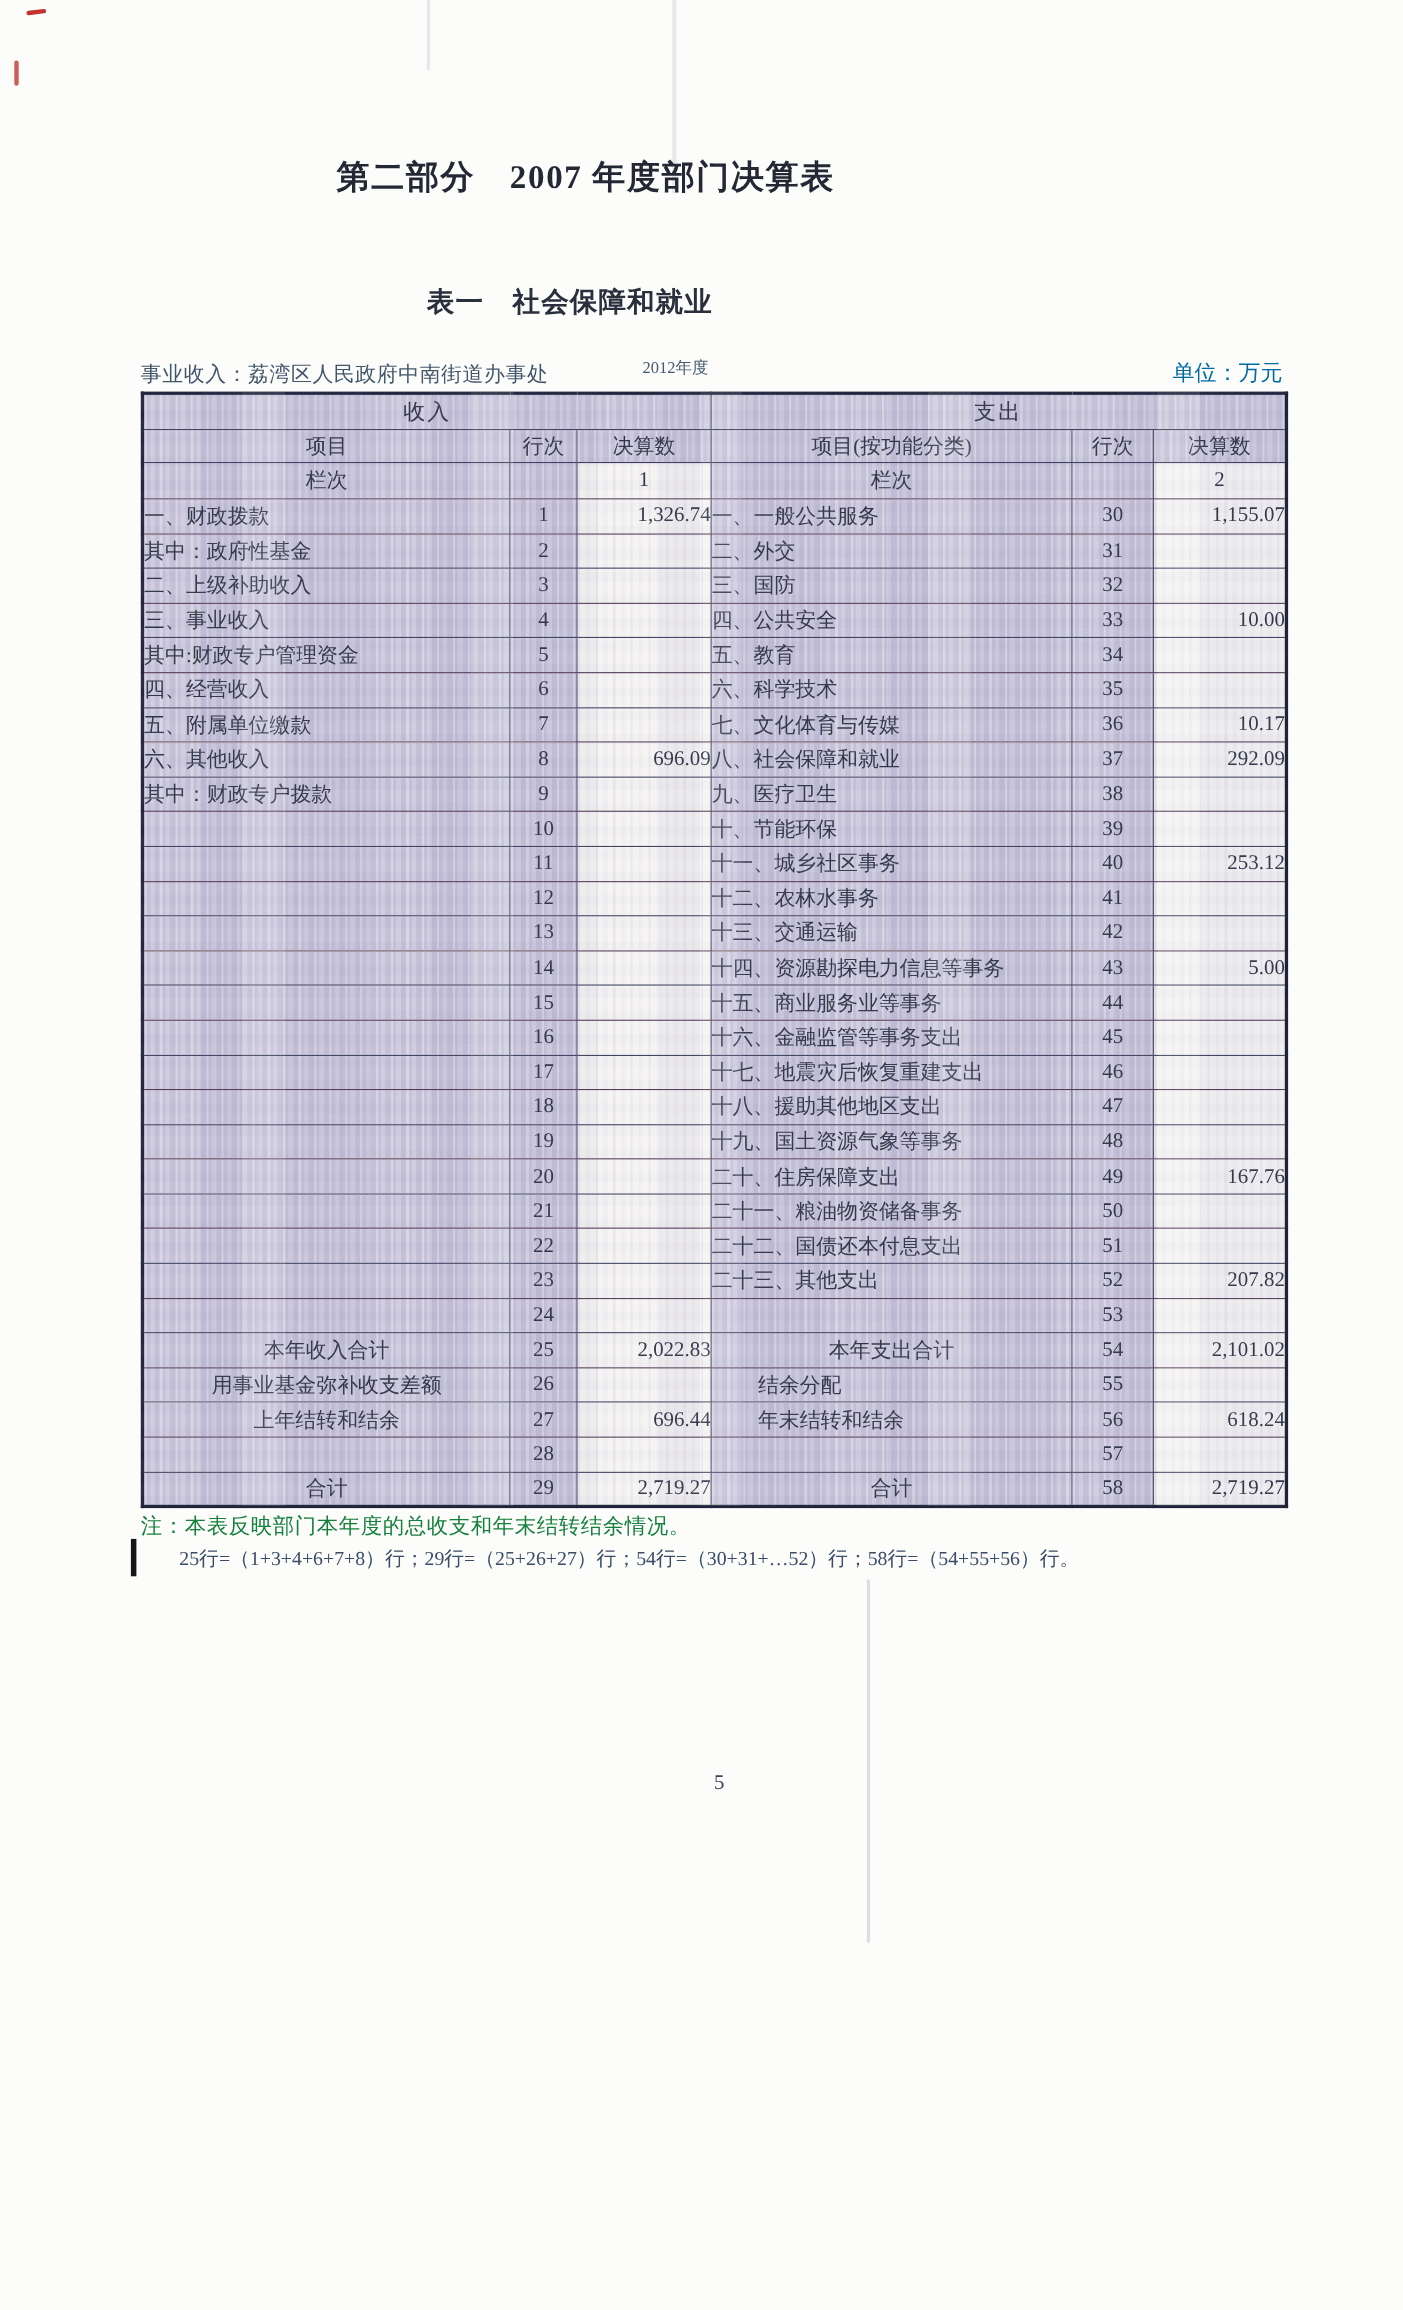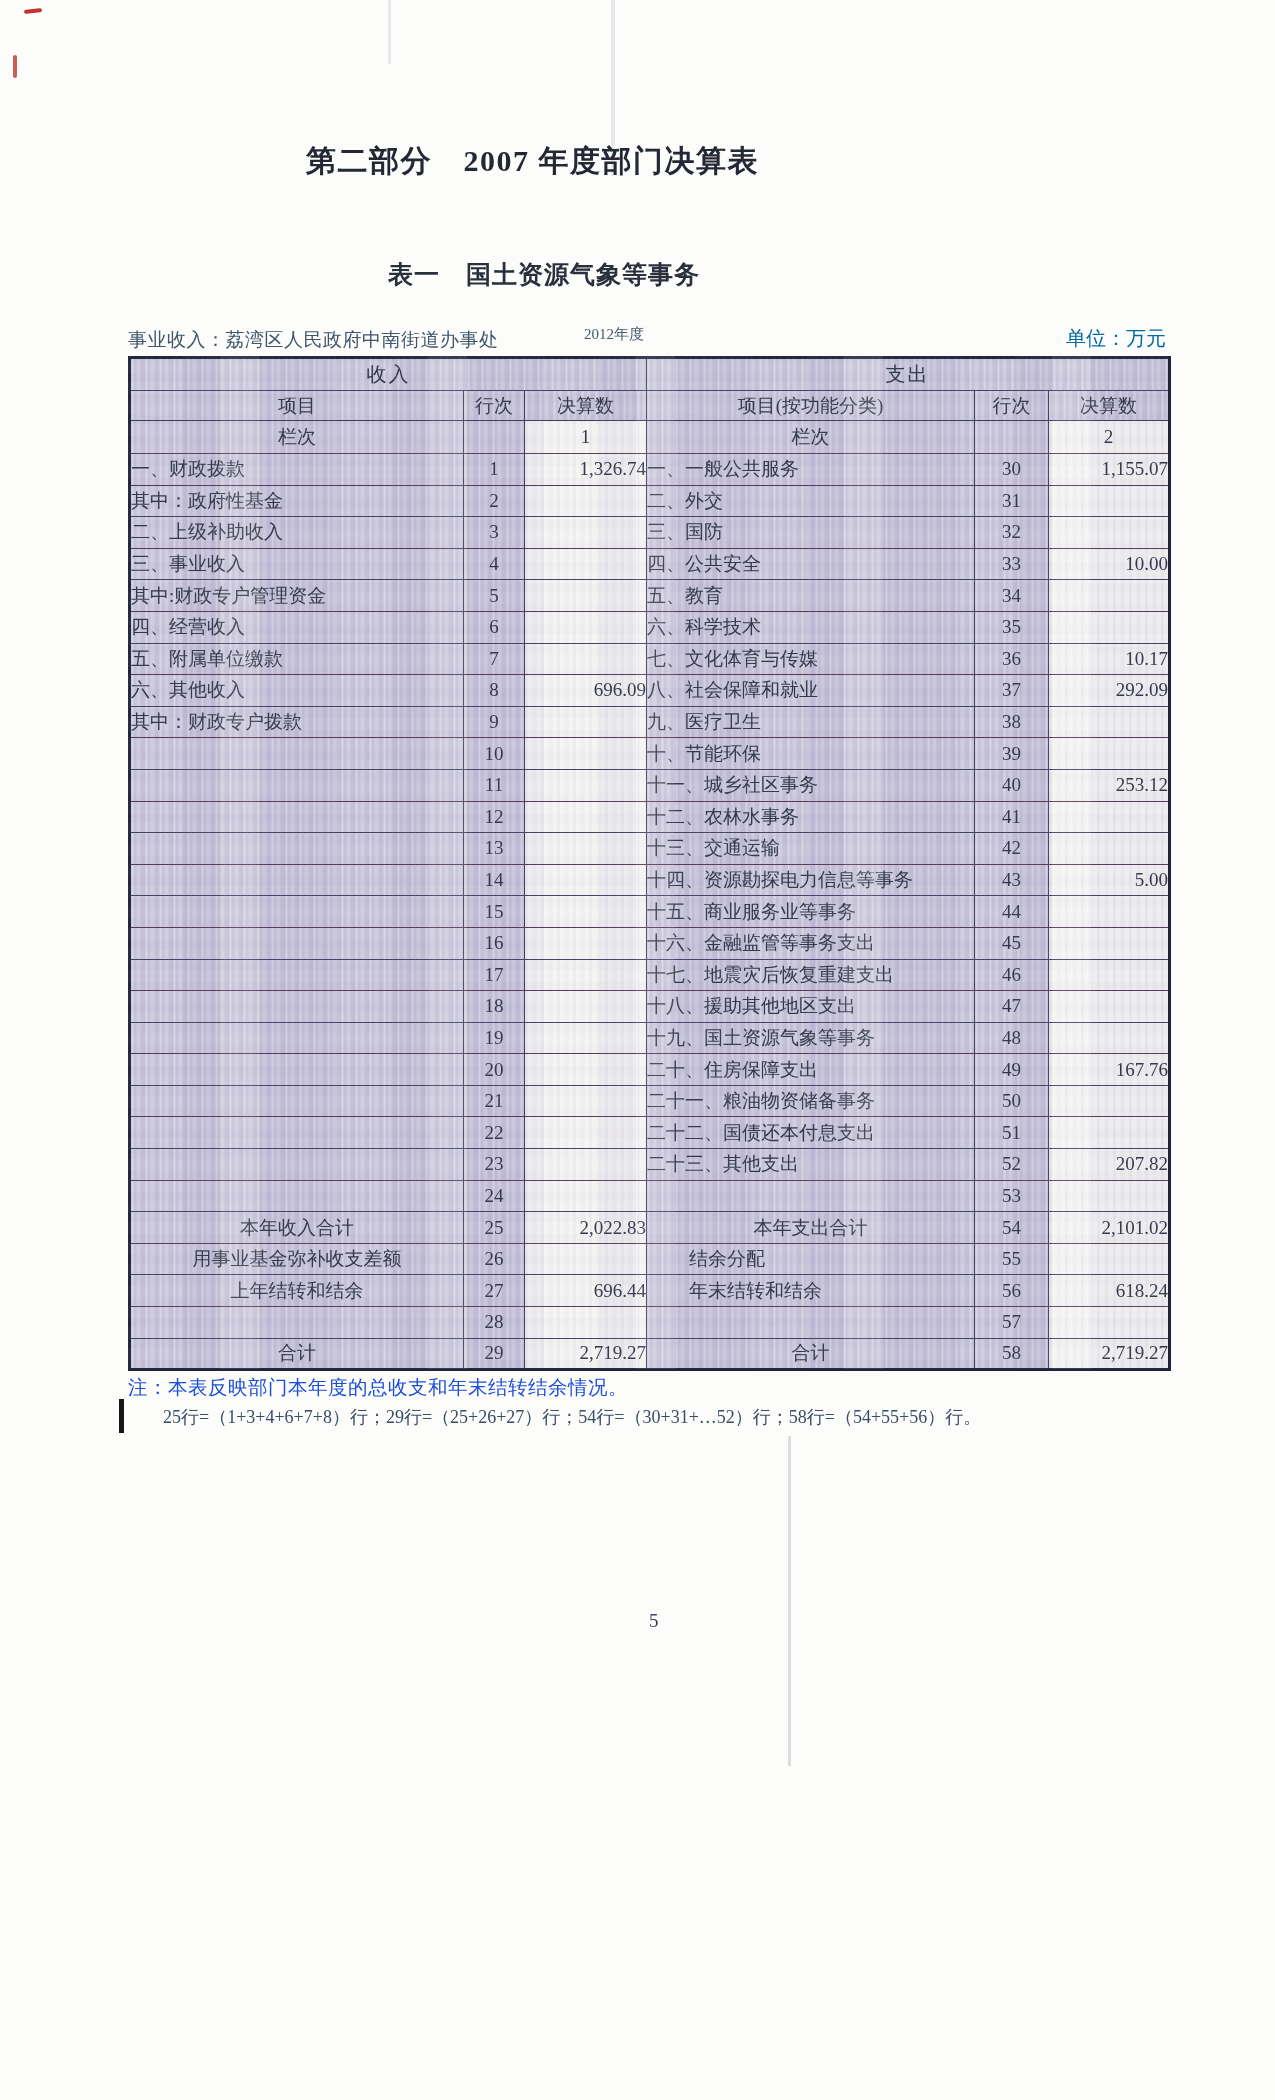--- a/index.html
+++ b/index.html
@@ -67,21 +67,21 @@
     position:absolute;left:128px;top:356px;width:1040px;height:1013px;
     pointer-events:none;
     background:
       repeating-linear-gradient(90deg,
         rgba(255,255,255,0) 0 55px, rgba(122,112,162,.07) 55px 92px,
         rgba(255,255,255,.10) 92px 131px, rgba(108,98,158,.05) 131px 208px),
       repeating-linear-gradient(0deg, rgba(150,142,188,.03) 0 9px, rgba(255,255,255,.04) 9px 21px);
   }
 
   
-  .note1{position:absolute;left:128px;top:1374px;font-size:19.5px;color:#1d4ed8;letter-spacing:.5px;font-family:Liberation Serif, serif;}
+  .note1{position:absolute;left:128px;top:1374px;font-size:19.5px;color:#15803d;letter-spacing:.5px;font-family:Liberation Serif, serif;}
   .note2{position:absolute;left:163px;top:1405px;font-size:18px;color:#3a4d66;}
   .note-bar{position:absolute;left:119px;top:1399px;width:5px;height:34px;background:#15151a;}
   .page-num{position:absolute;left:649px;top:1610px;font-size:19px;color:#3a4356;}
 
   
   .red-mark-1{position:absolute;left:24px;top:9px;width:18px;height:4px;background:#c2342e;transform:rotate(-7deg);border-radius:2px;}
   .red-mark-2{position:absolute;left:13px;top:55px;width:4px;height:23px;background:#c2423a;border-radius:2px;opacity:.85;}
   .streak{position:absolute;pointer-events:none;}
   .streak-a{left:388px;top:0;width:3px;height:64px;background:rgba(120,122,132,.15);}
   .streak-b{left:611px;top:0;width:4px;height:176px;background:rgba(128,128,140,.16);}
@@ -92,21 +92,21 @@
 <body>
 
 <div class="red-mark-1"></div>
 <div class="red-mark-2"></div>
 <div class="streak streak-a"></div>
 <div class="streak streak-b"></div>
 <div class="streak streak-c"></div>
 <div class="streak streak-d"></div>
 
 <div class="part-title">第二部分　2007 年度部门决算表</div>
-<div class="table-title">表一　国土资源气象等事务</div>
+<div class="table-title">表一　社会保障和就业</div>
 
 <div class="meta">
   <span class="prepared">事业收入：荔湾区人民政府中南街道办事处</span>
   <span class="year">2012年度</span>
   <span class="unit">单位：万元</span>
 </div>
 
 <table class="budget">
   <colgroup>
     <col style="width:334px">

